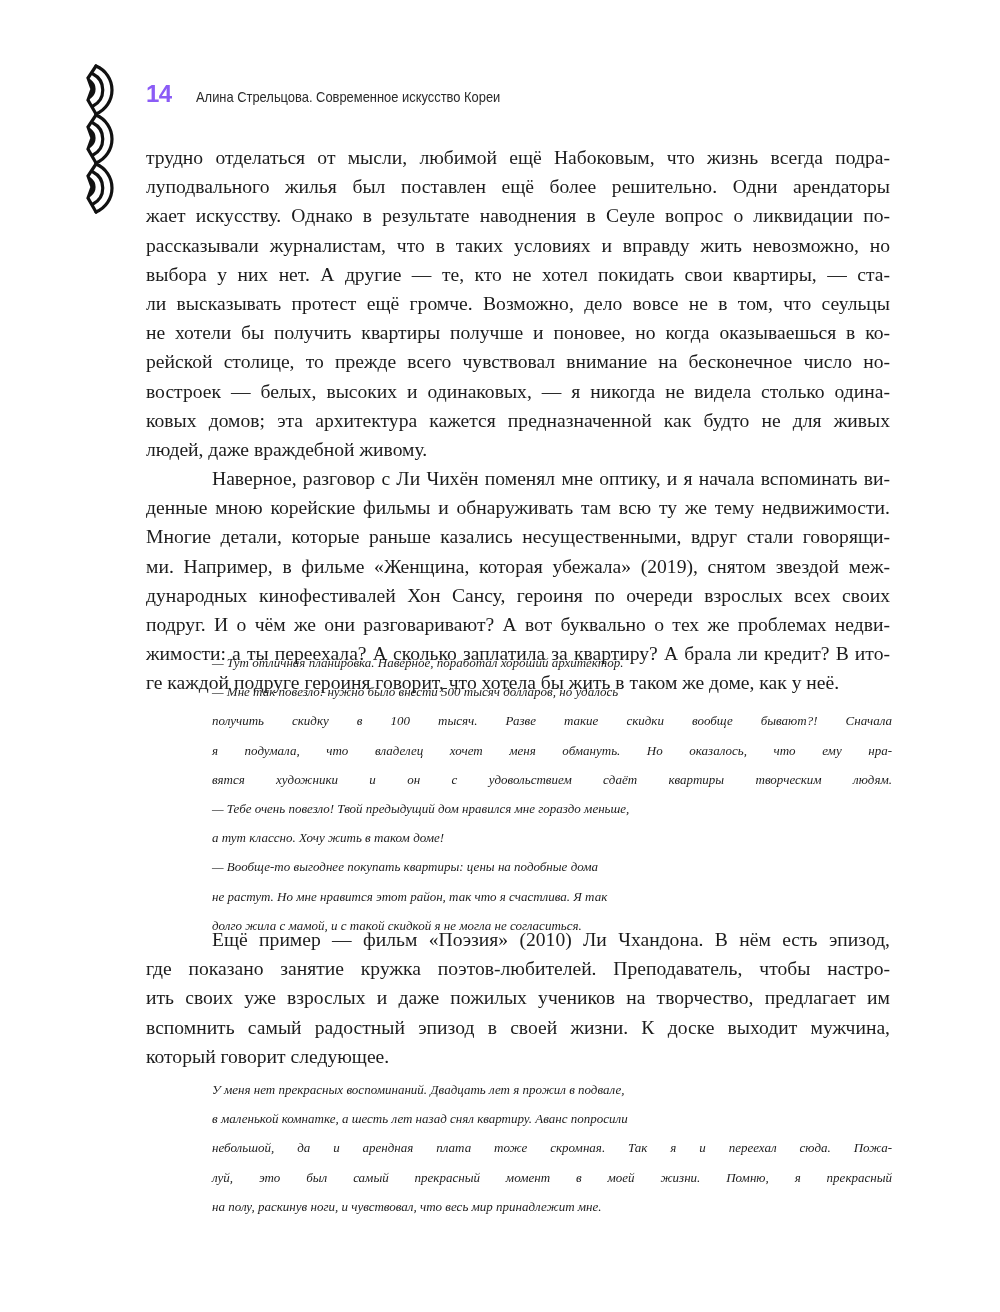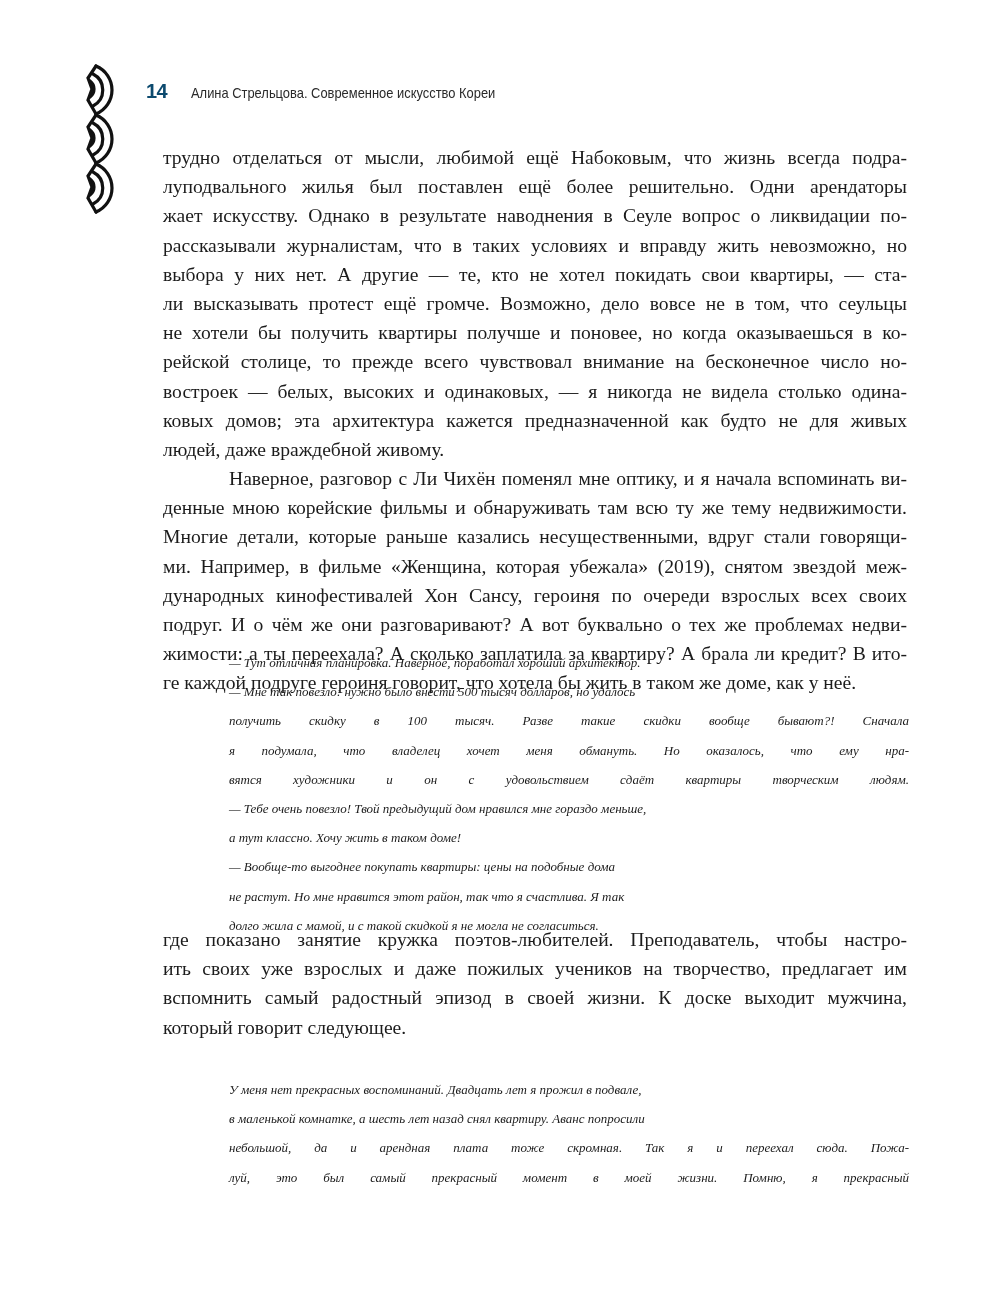--- a/index.html
+++ b/index.html
@@ -1,21 +1,21 @@
 <!DOCTYPE html>
 <html><head>
 <meta charset="utf-8">
 <style>
   html, body { margin: 0; padding: 0; background: #ffffff; }
   body { width: 1000px; height: 1312px; position: relative; overflow: hidden; }
   .ornament { position: absolute; left: 84px; top: 64px; width: 34px; height: 150px; }
   .header { position: absolute; left: 146px; top: 80px; height: 24px; display: flex; align-items: baseline; }
-  .page-num { font-family: "Liberation Sans", sans-serif; font-weight: bold; font-size: 20px; color: #0c4a6e; letter-spacing: -0.5px; }
+  .page-num { font-family: "Liberation Sans", sans-serif; font-weight: bold; font-size: 24px; color: #8b5cf6; letter-spacing: -0.5px; }
   .running-title { font-family: "Liberation Sans", sans-serif; font-size: 15px; color: #2a2a2a; margin-left: 24px; transform: scaleX(0.86); transform-origin: left center; white-space: nowrap; }
-  .text { font-family: "Liberation Serif", serif; color: #1c1c1c; margin-left: 17px; }
+  .text { font-family: "Liberation Serif", serif; color: #1c1c1c; }
   .para { position: absolute; left: 146px; width: 744px; font-size: 19.6px; line-height: 29.2px; text-align: justify; }
   .para .line { display: block; white-space: nowrap; text-align-last: justify; }
   .para .line.last { text-align-last: left; }
   .para .line.indent { padding-left: 66px; }
   .quote { position: absolute; left: 212px; width: 680px; font-size: 13px; line-height: 29.2px; font-style: italic; }
   .quote .line { display: block; white-space: nowrap; }
   .quote .line.just { text-align: justify; text-align-last: justify; }
 </style>
 </head>
 <body>
@@ -80,24 +80,26 @@
   <span class="line just">я подумала, что владелец хочет меня обмануть. Но оказалось, что ему нра-</span>
   <span class="line just">вятся художники и он с удовольствием сдаёт квартиры творческим людям.</span>
   <span class="line">— Тебе очень повезло! Твой предыдущий дом нравился мне гораздо меньше,</span>
   <span class="line">а тут классно. Хочу жить в таком доме!</span>
   <span class="line">— Вообще-то выгоднее покупать квартиры: цены на подобные дома</span>
   <span class="line">не растут. Но мне нравится этот район, так что я счастлива. Я так</span>
   <span class="line">долго жила с мамой, и с такой скидкой я не могла не согласиться.</span>
 </div>
 
 <div class="para text" style="top:925px;">
+  <span class="line indent">Ещё пример — фильм «Поэзия» (2010) Ли Чхандона. В нём есть эпизод,</span>
   <span class="line">где показано занятие кружка поэтов-любителей. Преподаватель, чтобы настро-</span>
   <span class="line">ить своих уже взрослых и даже пожилых учеников на творчество, предлагает им</span>
   <span class="line">вспомнить самый радостный эпизод в своей жизни. К доске выходит мужчина,</span>
   <span class="line last">который говорит следующее.</span>
 </div>
 
 <div class="quote text" style="top:1075px;">
   <span class="line">У меня нет прекрасных воспоминаний. Двадцать лет я прожил в подвале,</span>
   <span class="line">в маленькой комнатке, а шесть лет назад снял квартиру. Аванс попросили</span>
   <span class="line just">небольшой, да и арендная плата тоже скромная. Так я и переехал сюда. Пожа-</span>
   <span class="line just">луй, это был самый прекрасный момент в моей жизни. Помню, я прекрасный</span>
+  <span class="line">на полу, раскинув ноги, и чувствовал, что весь мир принадлежит мне.</span>
 </div>
 
 </body></html>

